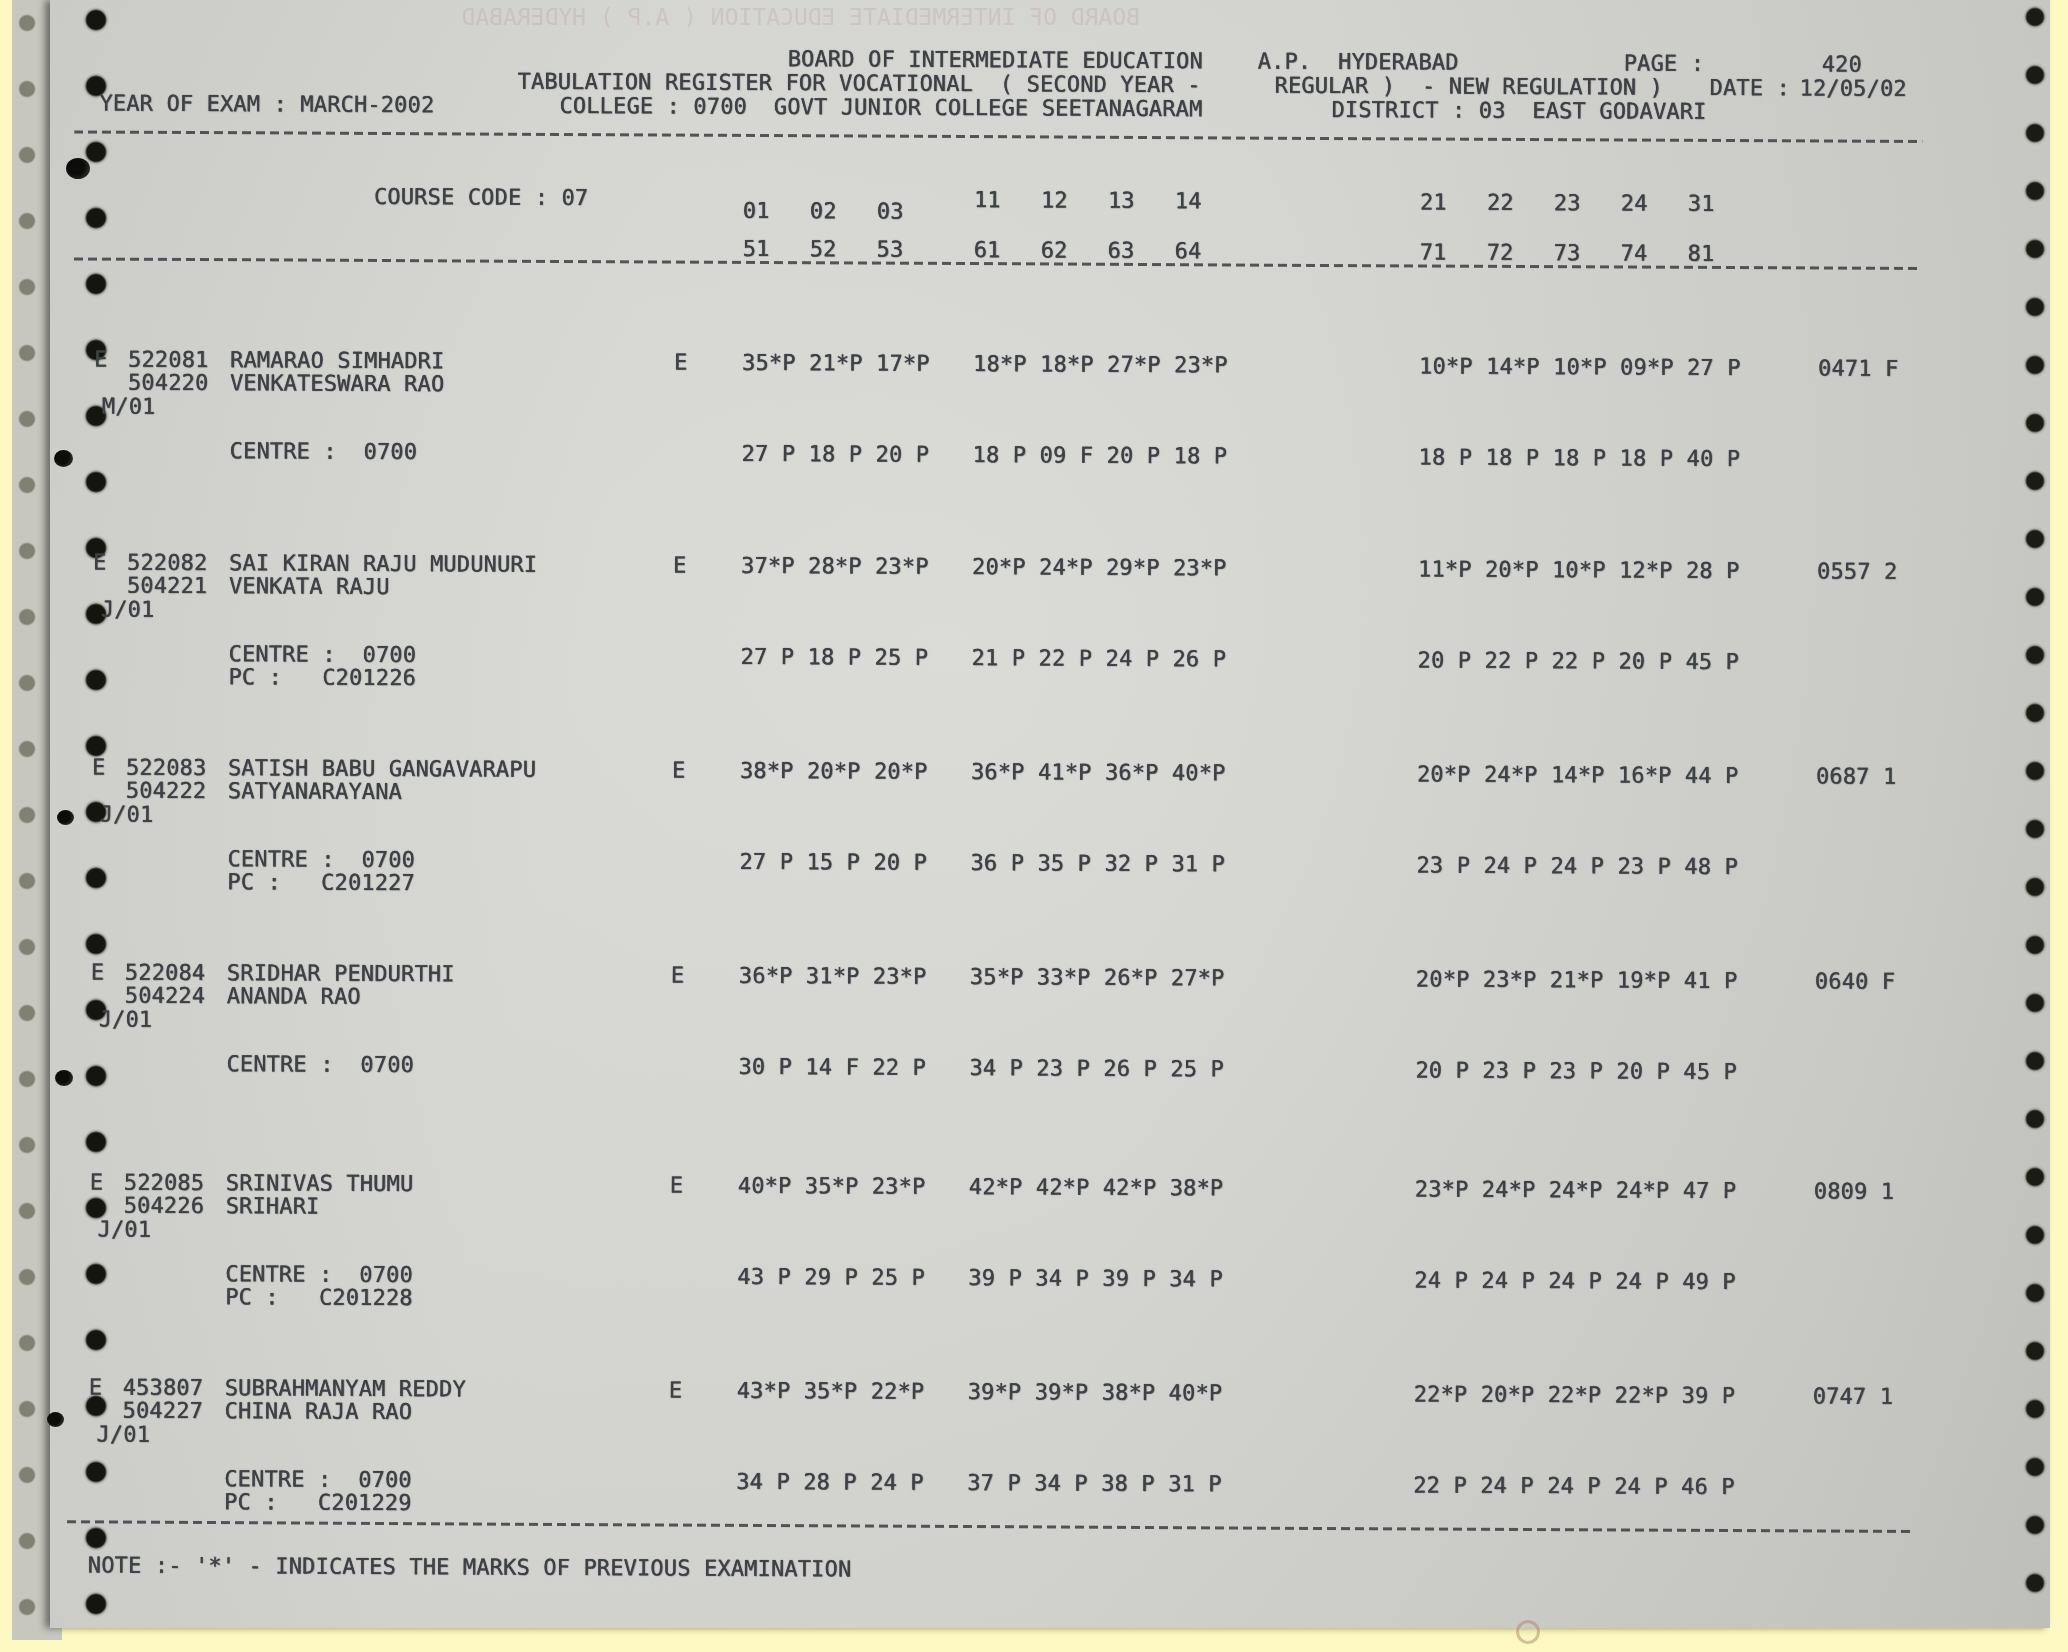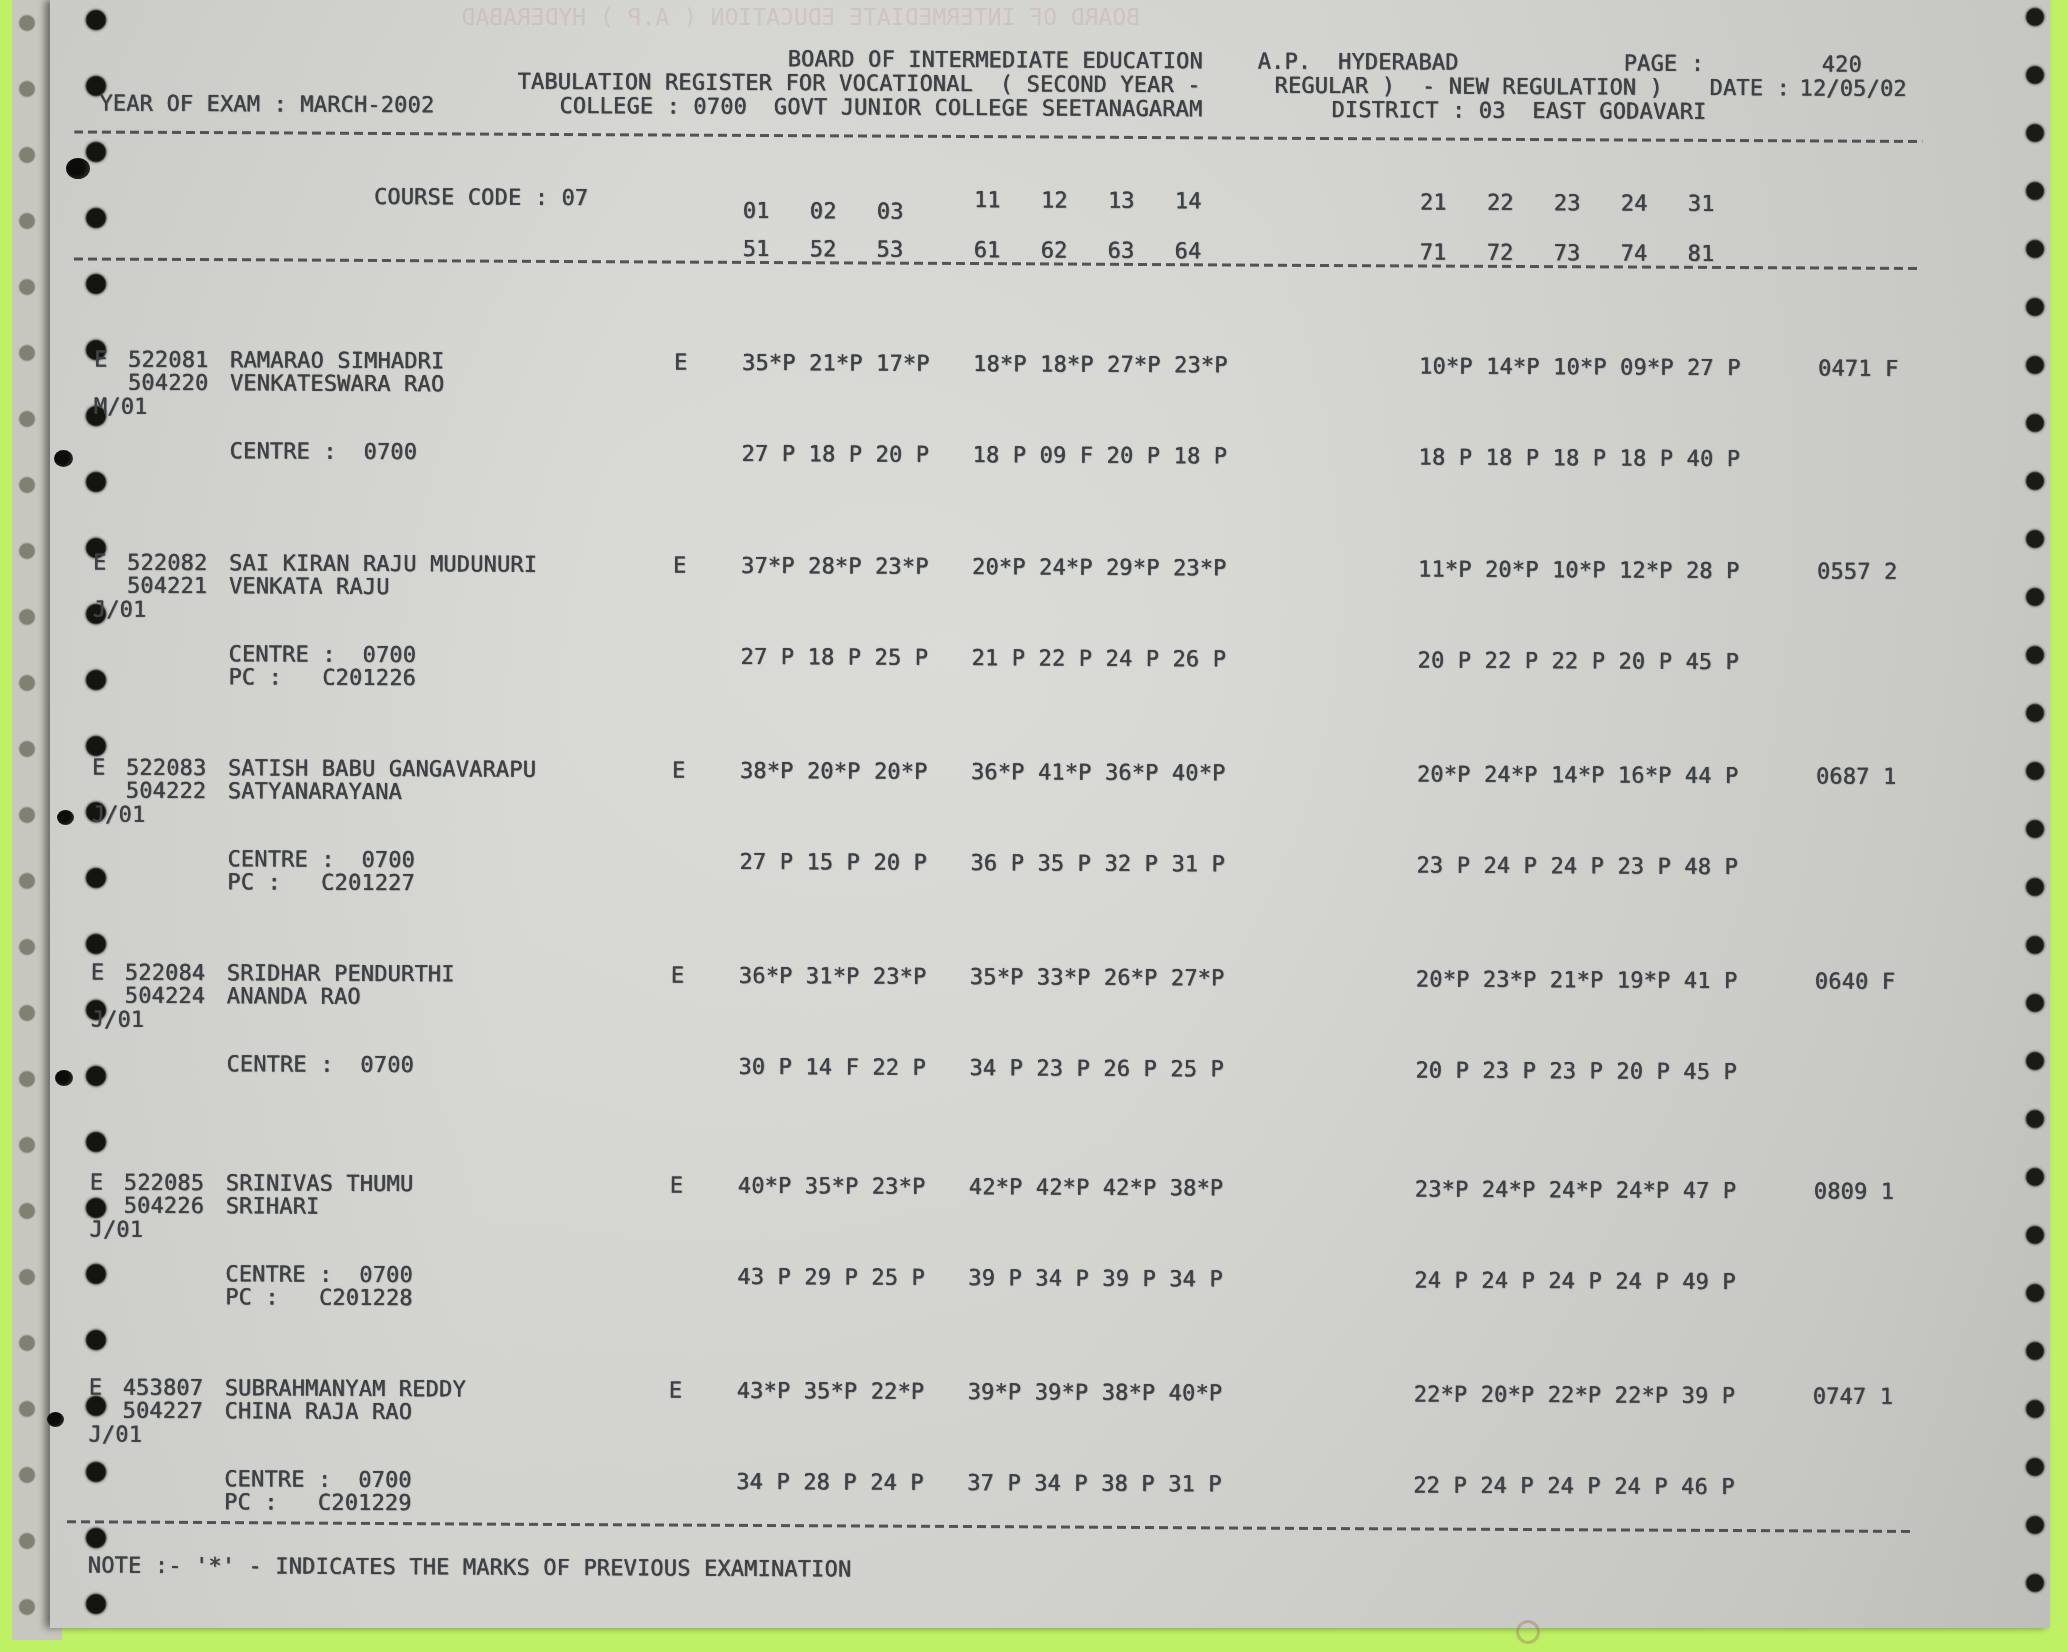--- a/index.html
+++ b/index.html
@@ -1,16 +1,16 @@
 <!DOCTYPE html>
 <html><head>
 <meta charset="utf-8">
 <style>
   html,body{margin:0;padding:0;background:#1d1d1a;}
-  .page{position:relative;width:2068px;height:1652px;background:#bef264;overflow:hidden;
+  .page{position:relative;width:2068px;height:1652px;background:#fef9c3;overflow:hidden;
         font-family:"DejaVu Sans Mono","Liberation Mono",monospace;}
   .under-sheet{position:absolute;left:12px;top:0;width:50px;height:1640px;background:#c7c7bf;}
   .paper{position:absolute;left:50px;top:0;width:2000px;height:1628px;
          background:
            radial-gradient(ellipse at 45% 40%, rgba(255,255,255,0.05), rgba(0,0,0,0.05) 95%),
            linear-gradient(100deg,#d2d2ce 0%,#dadad6 28%,#d8d8d4 55%,#cfcfcb 88%,#c8c8c4 100%);
          box-shadow:-5px 0 7px rgba(0,0,0,0.45);}
   .holes{position:absolute;top:0;height:1628px;background-repeat:repeat-y;}
   .holes-left{left:80px;width:32px;
     background-image:radial-gradient(circle at 16px 16px,#15150f 0 9px,#50504a 10px,rgba(0,0,0,0.18) 11px,transparent 13px);
@@ -31,21 +31,21 @@
   .dashes{position:absolute;left:75px;width:1848px;height:3px;
           background-image:repeating-linear-gradient(90deg,rgba(58,62,66,0.85) 0 9px,transparent 9px 14px);}
   
   .hl1{top:42px}.hl2{top:66px}.hl3{top:90px}
   
   .x-yoe{left:100px}.x-board{left:788px}.x-region{left:1258px}
   .x-pagelab{left:1624px}.x-pageval{left:1822px}
   .x-reg-title{left:518px}.x-reg-cont{left:1275px}.x-datelab{left:1710px}.x-dateval{left:1800px}
   .x-college{left:560px}.x-district{left:1332px}
   .x-course{left:375px}
-  .x-status{left:96px}.x-reg{left:130px}.x-name{left:232px}.x-med{left:96px}
+  .x-status{left:96px}.x-reg{left:130px}.x-name{left:232px}.x-med{left:104px}
   .x-lang{left:676px}.x-g1{left:744px}.x-g2{left:975px}.x-g3{left:1421px}.x-tot{left:1820px}
   
   .rec{position:absolute;left:0;width:2068px;height:140px;}
   .rec-1{top:346px}.rec-2{top:549px}.rec-3{top:754px}.rec-4{top:959px}.rec-5{top:1169px}.rec-6{top:1374px}
   .y0{top:0}.y1{top:23px}.y2{top:47px}.y3{top:91px}.y4{top:114px}
   .ghost{position:absolute;left:380px;top:4px;width:760px;white-space:pre;
          transform:scaleX(-1);font-size:23px;color:rgba(150,62,62,0.9);opacity:0.12;filter:blur(0.7px);}
   .stamp-ring{position:absolute;left:1516px;top:1620px;width:18px;height:18px;border-radius:50%;
               border:3px solid rgba(165,125,100,0.45);}
 </style>

